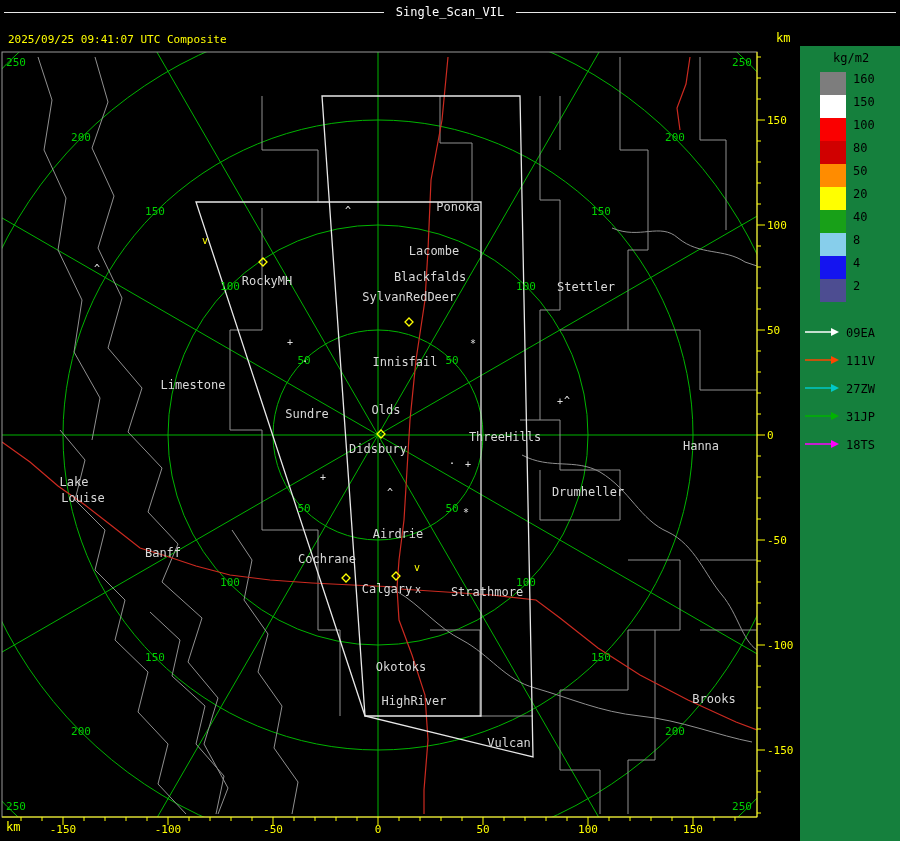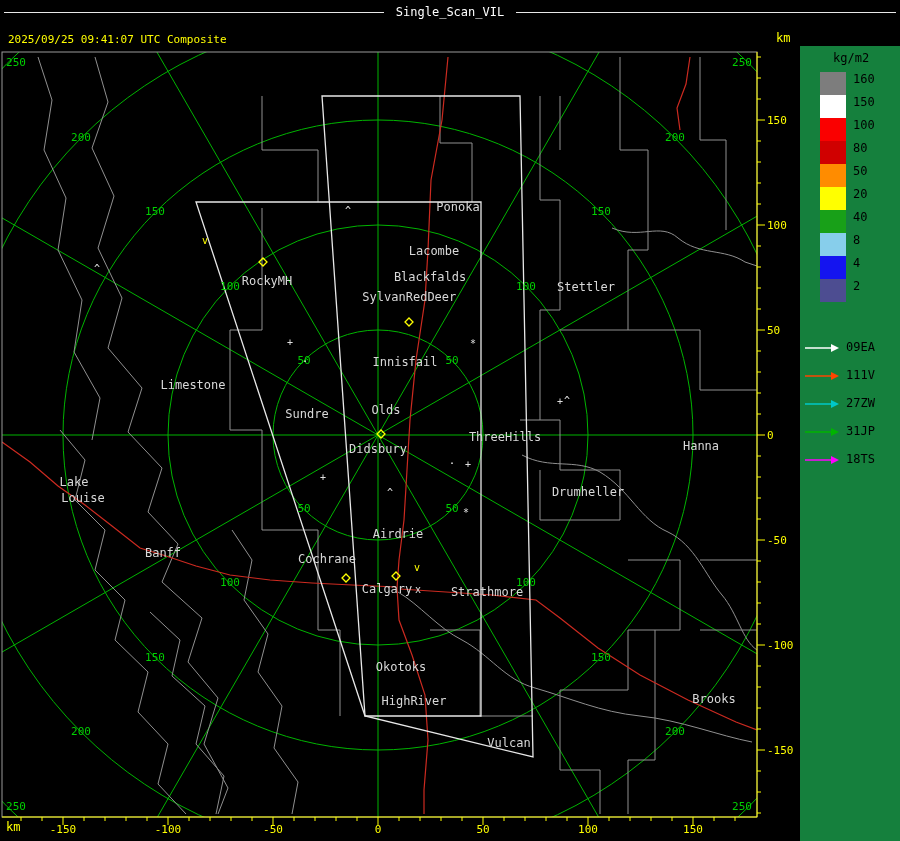--- a/index.html
+++ b/index.html
@@ -13,21 +13,21 @@
   .km-top{position:absolute;left:776px;top:31px;color:#ffff00;font-size:12px;}
   .km-bottom{position:absolute;left:6px;top:820px;color:#ffff00;font-size:12px;}
   #scene{position:absolute;left:0;top:0;}
   .panel{position:absolute;left:800px;top:46px;width:100px;height:795px;
          background:#bfbfbf;color:#000;font-size:12px;}
   .panel .unit{margin:5px 0 7px 33px;}
   .srow{display:flex;align-items:flex-start;height:23px;margin-left:20px;}
   .swatch{width:26px;height:23px;flex:0 0 26px;}
   .sval{margin-left:7px;}
   #radar-legend{margin-top:24px;}
-  .lrow{display:flex;align-items:flex-end;height:28px;margin-left:4px;}
+  .lrow{display:flex;align-items:flex-start;height:28px;margin-left:4px;}
   .lid{margin-left:6px;}
   .place{font:12px "DejaVu Sans Mono",monospace;}
   .ringlab{font:11px "DejaVu Sans Mono",monospace;}
   .axislab{font:11px "DejaVu Sans Mono",monospace;}
   .marker{font:10px "DejaVu Sans Mono",monospace;}
 </style>
 </head>
 <body>
 
 <div class="titlebar">

